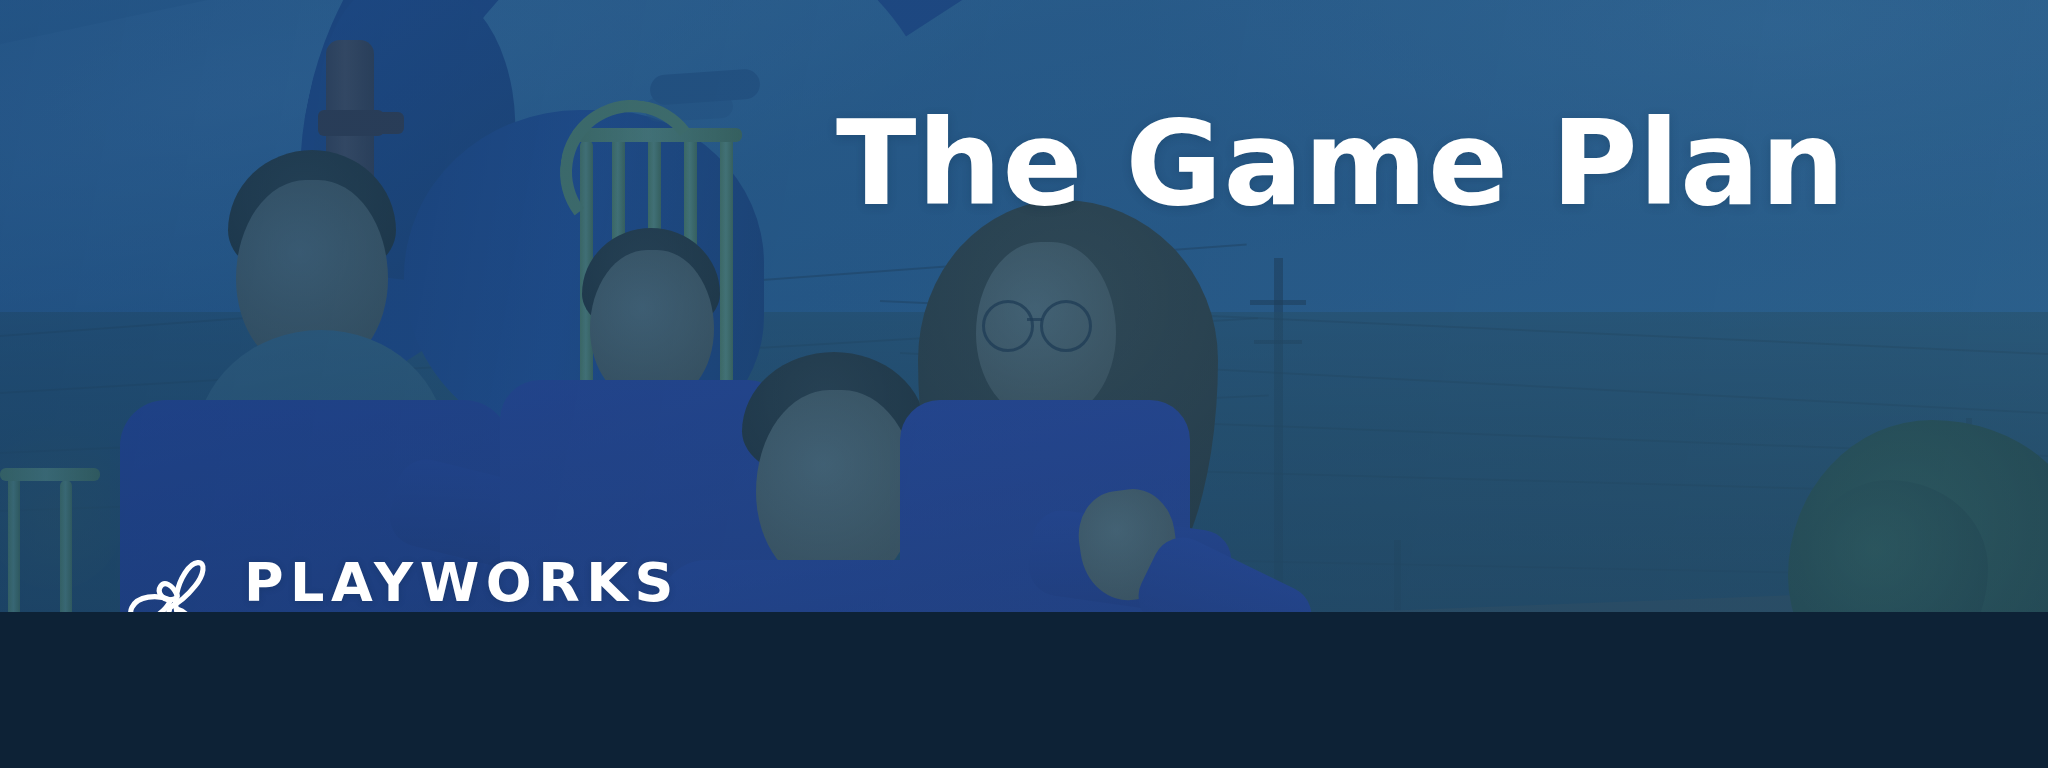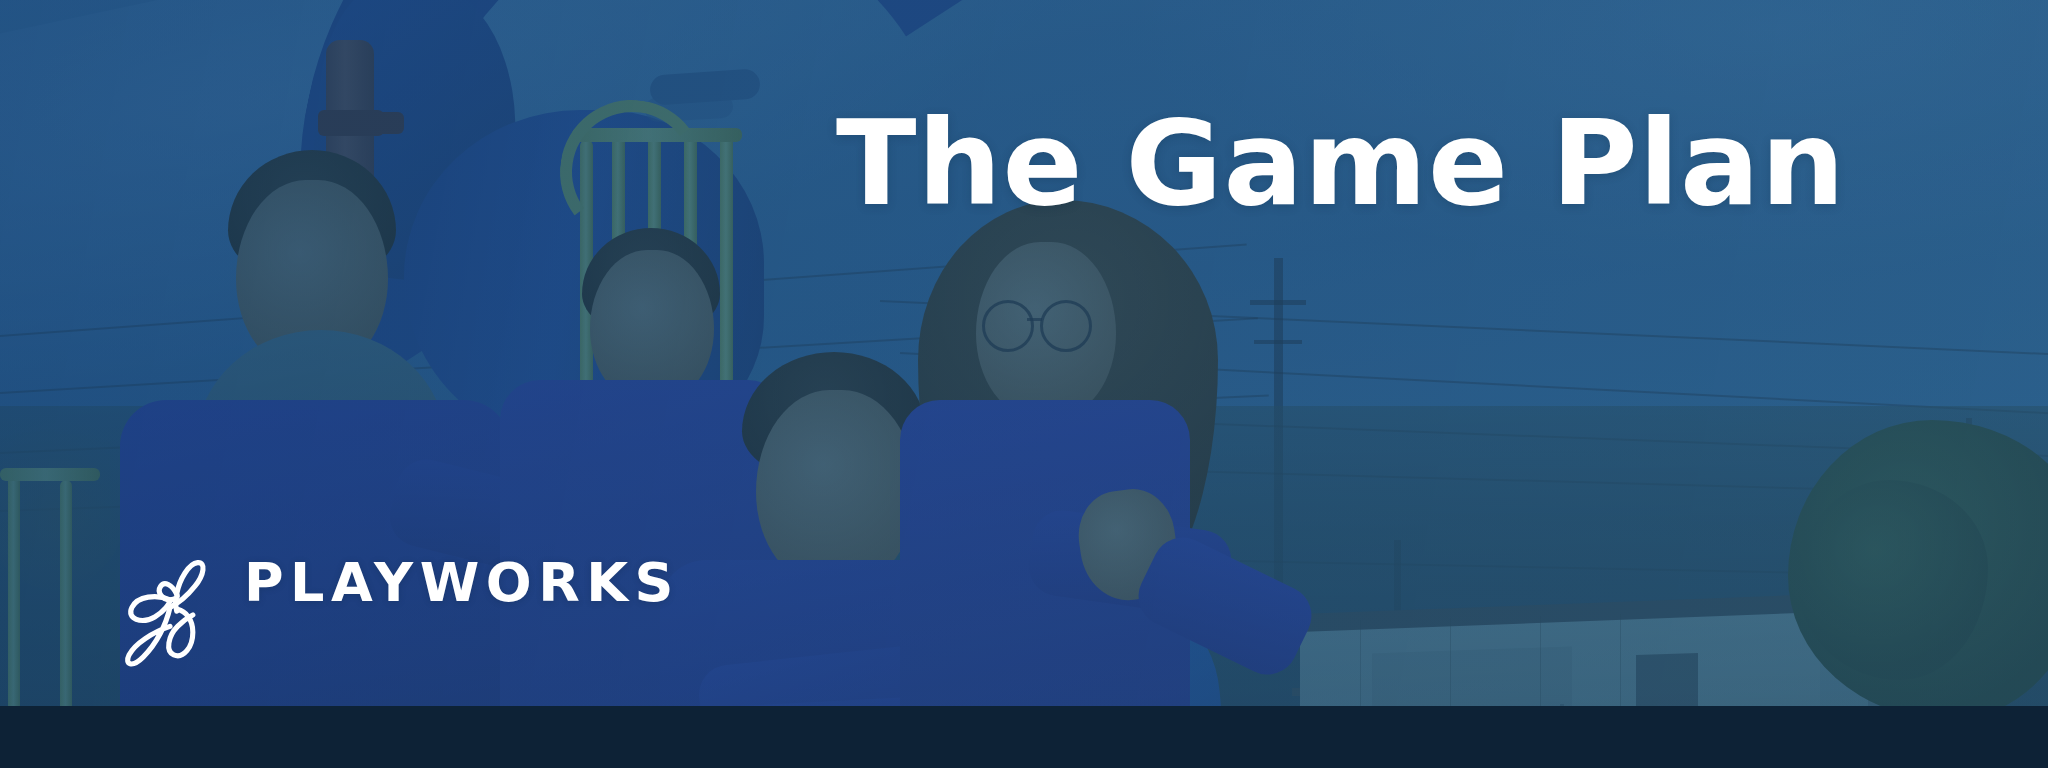--- a/index.html
+++ b/index.html
@@ -8,21 +8,21 @@
     padding: 0;
     background: #0d2236;
   }
   body {
     font-family: "Liberation Sans", sans-serif;
   }
 
   .banner {
     position: relative;
     width: 2048px;
-    height: 706px;
+    height: 612px;
     overflow: hidden;
     background: #0f766e;
   }
 
   
   .photo {
     position: absolute;
     inset: 0;
     overflow: hidden;
   }

